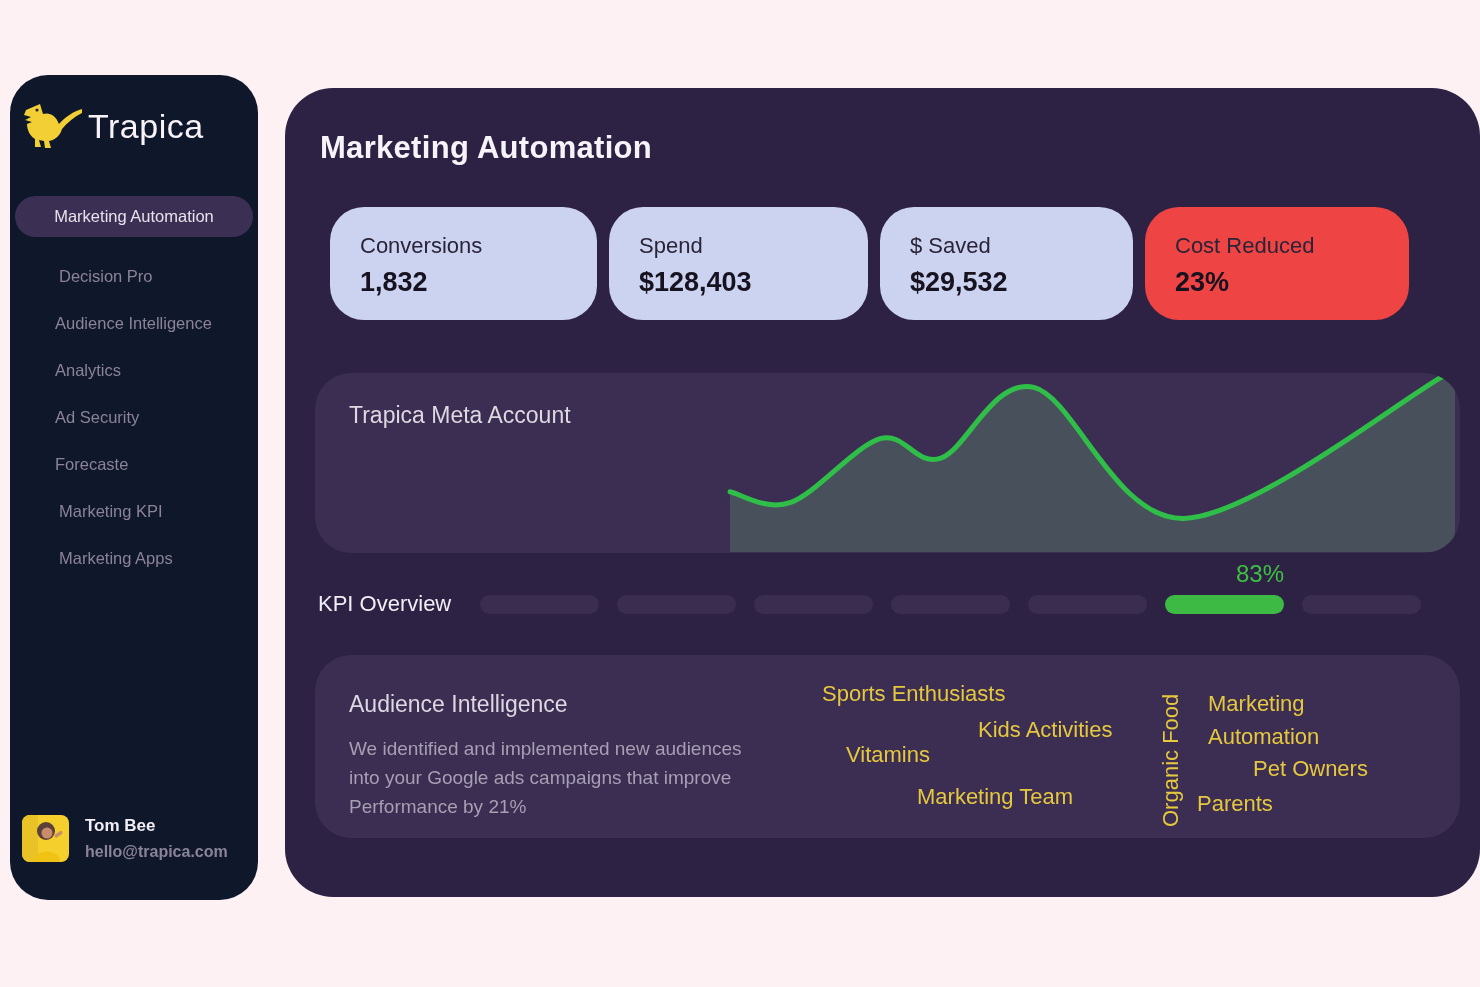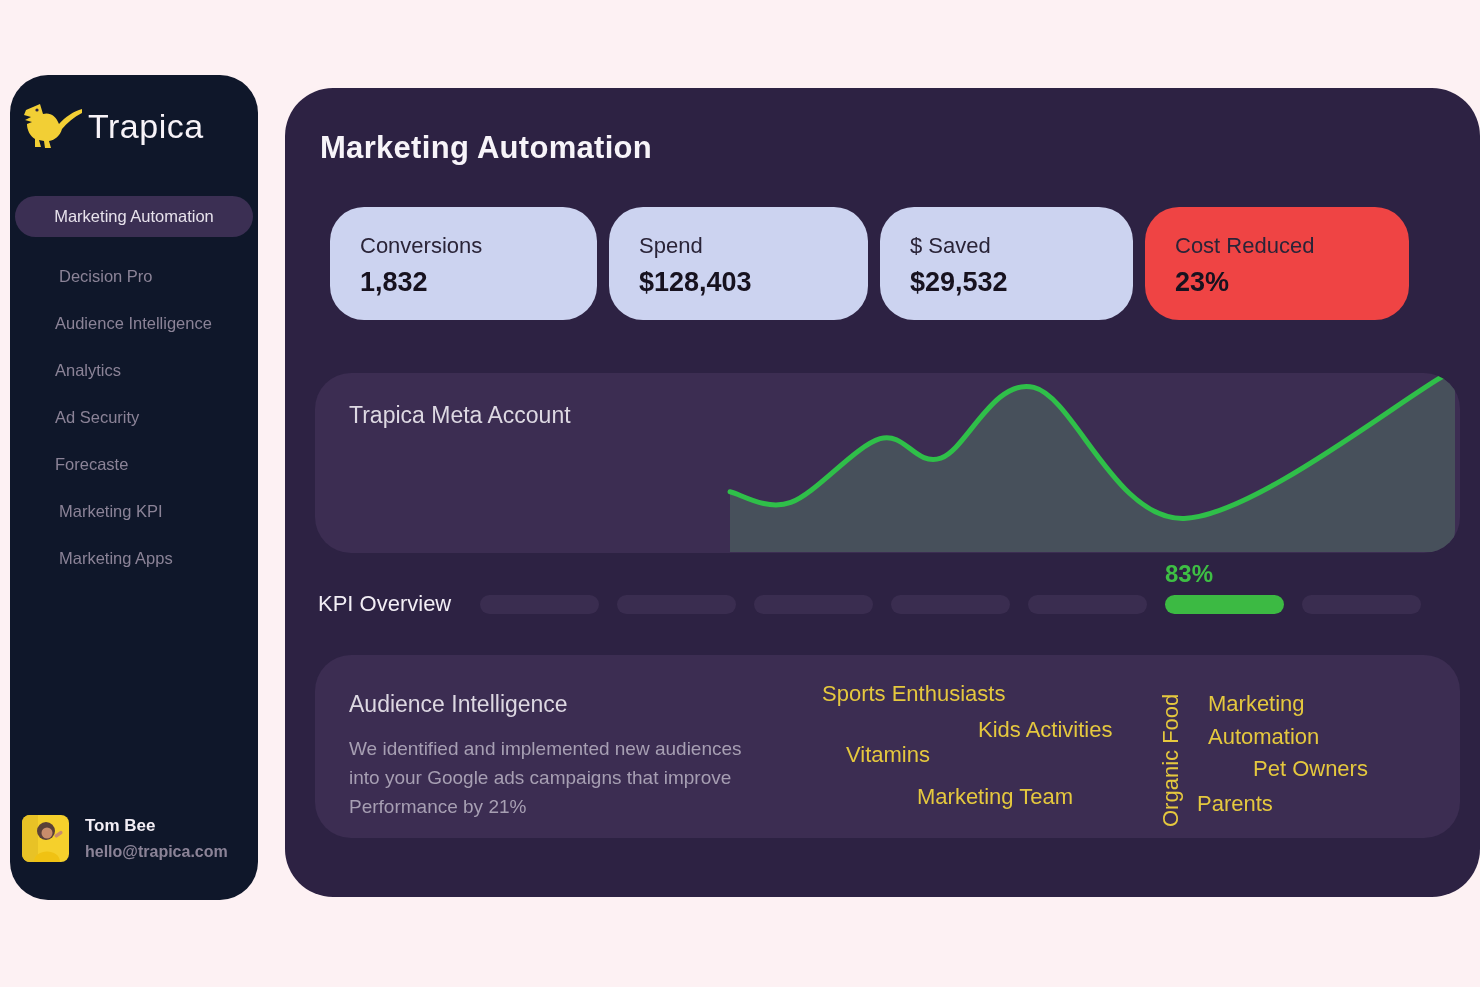--- a/index.html
+++ b/index.html
@@ -69,22 +69,22 @@
   .meta-title { color:#ddd8e2; font-size:23px; }
   .meta-desc { color:#a79fb3; font-size:19px; line-height:29px; }
   .meta-chart { position:absolute; left:0; top:0; width:1145px; height:180px; }
 
   
   .kpi-row { position:absolute; left:33px; top:495px; width:1140px; height:40px; }
   .kpi-label { position:absolute; left:0; top:8px; color:#f2eef5; font-size:22px; }
   .kpi-pills { position:absolute; left:162px; top:12px; display:flex; gap:18px; }
   .pill { width:119px; height:19px; border-radius:10px; background:#3a2d50; position:relative; cursor:pointer; }
   .pill .pct {
-    position:absolute; left:0; top:-35px; width:100%; text-align:left;
-    font-size:24px; font-weight:700; color:#3ebf44;
+    position:absolute; left:0; top:-35px; width:100%; text-align:right;
+    font-size:24px; font-weight:400; color:#3ebf44;
   }
 
   
   .aud-card {
     position:absolute; left:30px; top:567px; width:1145px; height:183px;
     background:#3c2d52; border-radius:36px;
   }
   .aud-text { position:absolute; left:34px; top:36px; }
   .aud-title { color:#ddd8e2; font-size:23px; margin-bottom:16px; }
   .aud-desc { color:#a79fb3; font-size:19px; line-height:29px; }

